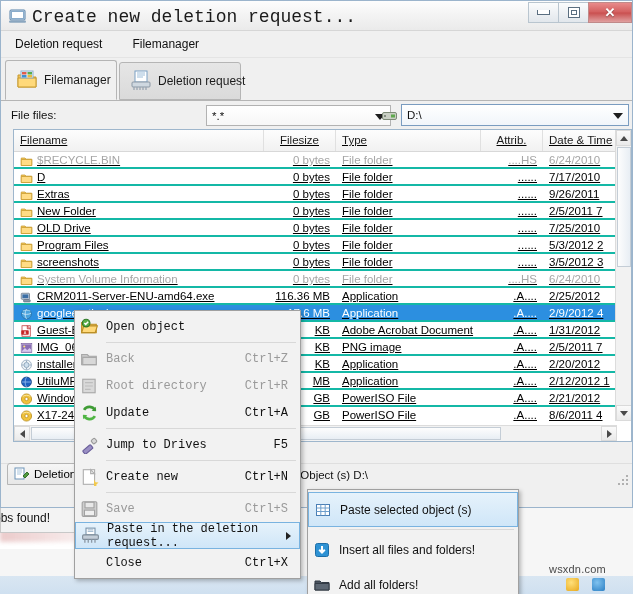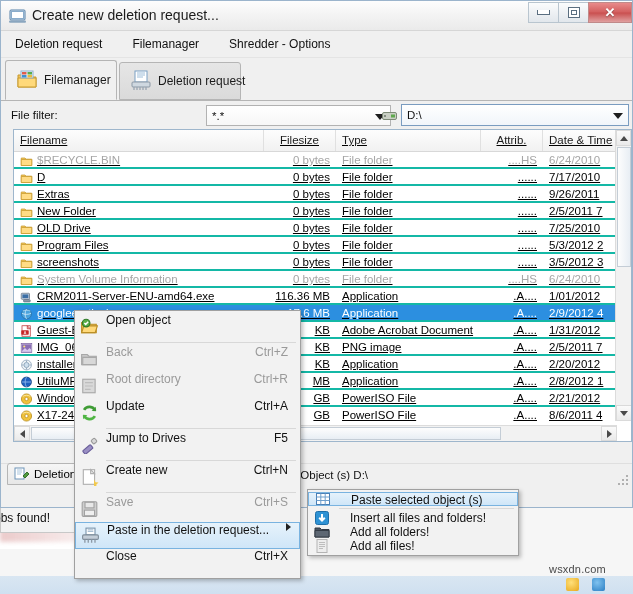--- a/index.html
+++ b/index.html
@@ -56,22 +56,23 @@
   }
   .titlebar{
     position:relative;height:29px;
     background:linear-gradient(180deg,#fdfdfd 0%,#f4f4f4 45%,#eaeaea 100%);
     border-bottom:1px solid #d6d6d6;
   }
   .title-ico{
     position:absolute;left:8px;top:6px;width:17px;height:17px;
   }
   .title-text{
-    position:absolute;left:31px;top:6px;font-size:14px;color:#1b1b1b;
+    position:absolute;left:31px;top:6px;font-size:18px;color:#1b1b1b;
     white-space:nowrap;
+    font-family:Liberation Mono, monospace;
   }
   .wbtns{position:absolute;right:0;top:0;height:24px;display:flex;}
   .wbtn{
     width:30px;height:21px;margin-top:1px;
     border:1px solid #b9c5cf;border-right:none;
     background:linear-gradient(180deg,#fbfcfd 0%,#eef1f4 50%,#e2e7ec 100%);
     display:flex;align-items:center;justify-content:center;
     box-sizing:border-box;
   }
   .wbtn.close{
@@ -225,22 +226,22 @@
     position:absolute;left:74px;top:310px;width:227px;
     background:#f2f2f2;border:1px solid #a0a0a0;box-sizing:border-box;
     box-shadow:2px 2px 4px rgba(0,0,0,.25);
     padding:2px 0;
     z-index:40;
   }
   .ctxmenu .gutter{
     position:absolute;left:1px;top:1px;bottom:1px;width:28px;background:#f2f2f2;
   }
   .ci{
-    position:relative;height:27px;display:flex;box-sizing:border-box;
-    font-size:12px;color:#111;padding-left:31px;z-index:2;
+    position:relative;height:27px;display:flex;align-items:center;box-sizing:border-box;
+    font-size:12px;color:#111;padding-left:31px;z-index:2;font-family:Liberation Mono, monospace;
   }
   .ci.dis{color:#9a9a9a;}
   .ci.hl{
     background:linear-gradient(180deg,#e6f2fb,#cfe6f8);
     border:1px solid #79b3e0;
   }
   .ci .k{position:absolute;right:12px;font-size:12px;}
   .ci .icn{position:absolute;left:5px;top:50%;margin-top:-9px;width:19px;height:18px;}
   .ci .sub{
     position:absolute;right:8px;width:0;height:0;
@@ -250,22 +251,22 @@
 
   
   .submenu{
     position:absolute;left:307px;top:489px;width:212px;
     background:#f2f2f2;border:1px solid #a0a0a0;box-sizing:border-box;
     box-shadow:2px 2px 4px rgba(0,0,0,.25);
     padding:2px 0;z-index:50;
   }
   .submenu .gutter{position:absolute;left:1px;top:1px;bottom:1px;width:28px;background:#f2f2f2;}
   .si{
-    position:relative;height:14px;display:flex;align-items:flex-start;box-sizing:border-box;
-    font-size:12px;color:#111;padding-left:42px;z-index:2;
+    position:relative;height:35px;display:flex;align-items:center;box-sizing:border-box;
+    font-size:12px;color:#111;padding-left:31px;z-index:2;
   }
   .si.hl{background:linear-gradient(180deg,#e6f2fb,#cfe6f8);border:1px solid #79b3e0;}
   .si .icn{position:absolute;left:5px;top:50%;margin-top:-8px;width:18px;height:16px;}
 
   .jobs{
     position:absolute;left:-6px;top:511px;font-size:12px;color:#111;white-space:nowrap;z-index:5;
   }
 </style>
 </head>
 <body>
@@ -310,21 +311,20 @@
         <div class="wbtn">
             <span class="gl-max"></span>
           </div>
         <div class="wbtn close">✕</div>
       </div>
     </div>
 
     <div class="menubar">
       <span class="mi">Deletion request</span>
       <span class="mi">Filemanager</span>
-      <span class="mi">Shredder - Options</span>
     </div>
 
     <div class="tabstrip">
       <div class="tab sel">
         <span class="ic">
           <svg width="22" height="22" viewBox="0 0 22 22">
             <path d="M2 6h6l2 2h10v10H2z" fill="#f0c25a" stroke="#c79a2e"></path>
             <path d="M2 9h18v9H2z" fill="#ffd97a" stroke="#c79a2e"></path>
             <rect x="5" y="2" width="12" height="7" fill="#e9f2fa" stroke="#8fb0cc"></rect>
             <rect x="6" y="3" width="4.5" height="2.5" fill="#e05d4c"></rect>
@@ -342,21 +342,21 @@
             <path d="M7 3h8M7 5h8M7 7h6" stroke="#9dbdd9" stroke-width="1"></path>
             <rect x="2" y="12" width="18" height="5" rx="1" fill="#cfd8e0" stroke="#8b98a5"></rect>
             <path d="M4 17v3M7 17v3M10 17v3M13 17v3M16 17v3" stroke="#9aa6b2" stroke-width="1.3"></path>
           </svg>
         </span>
         <span>Deletion request</span>
       </div>
     </div>
 
     <div class="filterrow">
-      <span class="lbl-filter">File filter:</span>
+      <span class="lbl-filter">File files:</span>
       <div class="combo filter">
         <span class="val">*.*</span>
         <span class="arw"></span>
       </div>
       <span class="drv-ico">
         <svg width="15" height="11" viewBox="0 0 15 11">
           <rect x="0.5" y="2.5" width="14" height="7" rx="1.5" fill="#c9cfc4" stroke="#7c8a76"></rect>
           <rect x="9" y="4.5" width="4" height="3" fill="#5fa84e"></rect>
           <circle cx="3" cy="6" r="1" fill="#6b776a"></circle>
         </svg>
@@ -485,21 +485,21 @@
               <span class="fico"><svg width="13" height="12" viewBox="0 0 16 16">
                   <rect x="1" y="3" width="11" height="8" rx="1" fill="#cfd8e2" stroke="#5d6f82"></rect>
                   <rect x="2.5" y="4.5" width="8" height="5" fill="#3b6ea5"></rect>
                   <rect x="4" y="11.5" width="9" height="3" rx="1" fill="#8f9daa" stroke="#5d6f82"></rect>
                 </svg></span>
               <span>CRM2011-Server-ENU-amd64.exe</span>
             </div>
             <div class="cell r" style="width:72px">116.36 MB</div>
             <div class="cell" style="width:145px">Application</div>
             <div class="cell r" style="width:62px">.A....</div>
-            <div class="cell" style="width:73px">1/01/2012</div>
+            <div class="cell" style="width:73px">2/25/2012</div>
           </div>
           <div class="row sel">
             <div class="cell name" style="width:250px">
               <span class="fico"><svg width="13" height="12" viewBox="0 0 16 16">
                   <circle cx="8" cy="8" r="6.6" fill="#4aa3dd" stroke="#2c6f9e"></circle>
                   <path d="M2 7c3 2 9 2 12 0M8 1.5c-2.5 3-2.5 10 0 13" stroke="#dff0fb" fill="none"></path>
                   <path d="M3 4c3-1.5 7-1.5 10 0" stroke="#bfe3f7" fill="none"></path>
                 </svg></span>
               <span>googleearthwin.exe</span>
             </div>
@@ -556,21 +556,21 @@
             <div class="cell name" style="width:250px">
               <span class="fico"><svg width="13" height="12" viewBox="0 0 16 16">
                   <circle cx="8" cy="8" r="6.6" fill="#1f5fbf" stroke="#13407f"></circle>
                   <path d="M2 8h12M8 1.5c-2.5 3-2.5 10 0 13" stroke="#9ec4f3" fill="none"></path>
                 </svg></span>
               <span>UtiluMFC</span>
             </div>
             <div class="cell r" style="width:72px">MB</div>
             <div class="cell" style="width:145px">Application</div>
             <div class="cell r" style="width:62px">.A....</div>
-            <div class="cell" style="width:73px">2/8/2012 1</div>
+            <div class="cell" style="width:73px">2/12/2012 1</div>
           </div>
           <div class="row">
             <div class="cell name" style="width:250px">
               <span class="fico"><svg width="13" height="12" viewBox="0 0 16 16">
                   <circle cx="8" cy="8" r="6.8" fill="#f0c23c" stroke="#b58a16"></circle>
                   <circle cx="8" cy="8" r="2.2" fill="#fff" stroke="#b58a16"></circle>
                   <path d="M3 4.5c2.5-2 7.5-2 10 0" stroke="#fff3c4" fill="none"></path>
                 </svg></span>
               <span>Windows</span>
             </div>

